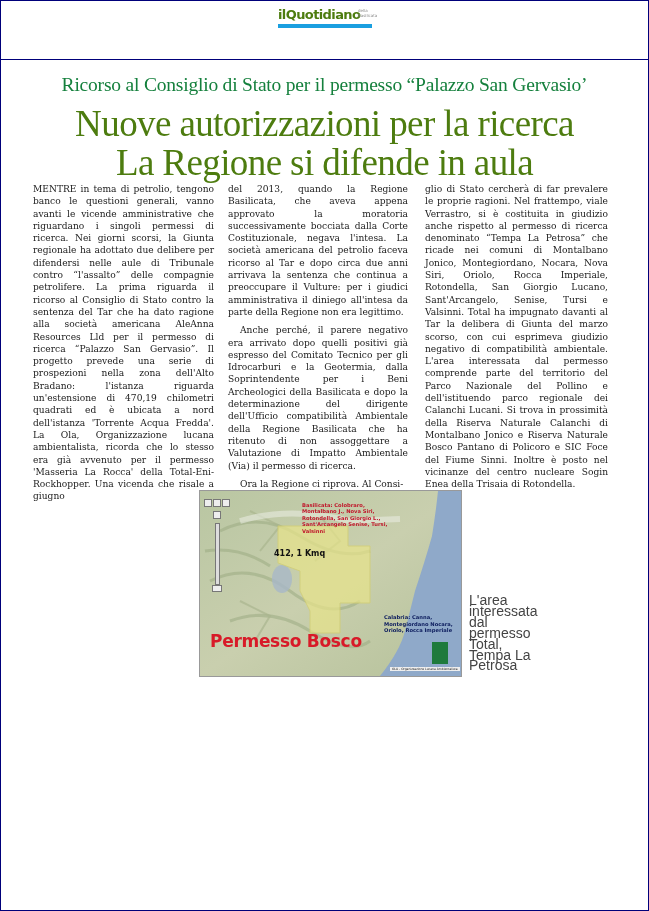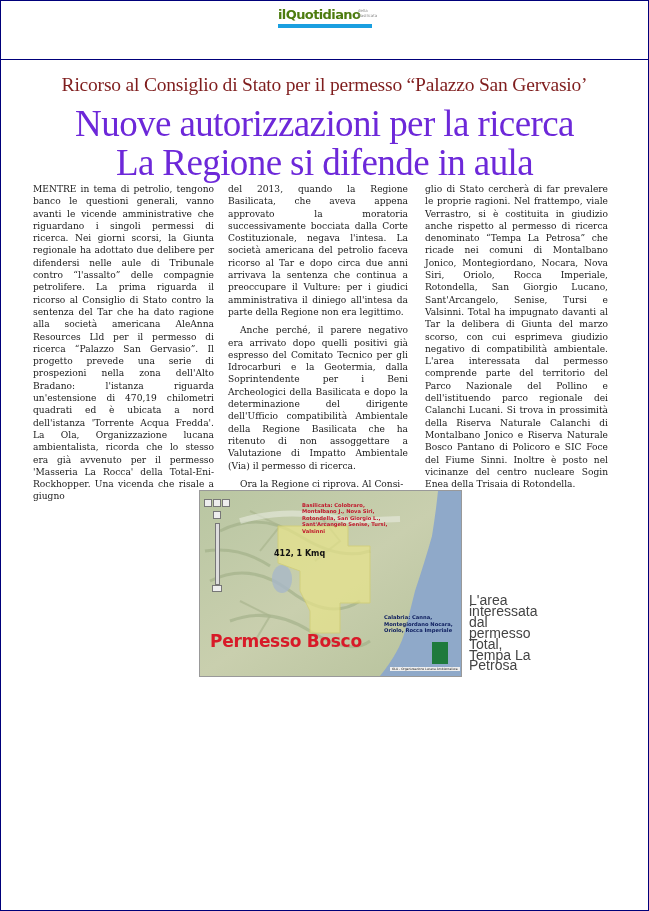--- a/index.html
+++ b/index.html
@@ -3,22 +3,22 @@
 <meta charset="utf-8">
 <style>
   html, body { margin: 0; padding: 0; background: #ffffff; }
   body { width: 649px; height: 911px; position: relative; overflow: hidden; font-family: "DejaVu Serif", serif; }
   .frame { position: absolute; left: 0; top: 0; width: 647px; height: 909px; border: 1px solid #00007a; }
   .header-sep { position: absolute; left: 0; top: 59px; width: 649px; height: 1px; background: #00007a; }
   .logo { position: absolute; left: 278px; top: 7px; width: 94px; height: 20px; }
   .logo-text { position: absolute; left: 0; top: 0; font-family: "DejaVu Sans", sans-serif; font-weight: bold; font-size: 13px; letter-spacing: -0.6px; color: #4d7c0f; white-space: nowrap; }
   .logo-small { position: absolute; left: 80px; top: 1px; font-size: 4px; color: #888; font-family: "DejaVu Sans", sans-serif; }
   .logo-bar { position: absolute; left: 0; top: 17px; width: 94px; height: 4px; background: #1a9fe0; }
-  .kicker { position: absolute; left: 0; top: 74px; width: 649px; text-align: center; font-family: "Liberation Serif", serif; font-size: 19.5px; color: #7f1d1d; letter-spacing: -0.2px; }
-  .headline { position: absolute; left: 0; width: 649px; text-align: center; font-family: "Liberation Serif", serif; font-size: 37px; color: #6d28d9; letter-spacing: -0.6px; line-height: 40px; }
+  .kicker { position: absolute; left: 0; top: 74px; width: 649px; text-align: center; font-family: "Liberation Serif", serif; font-size: 19.5px; color: #15803d; letter-spacing: -0.2px; }
+  .headline { position: absolute; left: 0; width: 649px; text-align: center; font-family: "Liberation Serif", serif; font-size: 37px; color: #4d7c0f; letter-spacing: -0.6px; line-height: 40px; }
   .h1 { top: 104px; }
   .h2 { top: 143px; }
   .col { position: absolute; top: 183px; font-family: "DejaVu Serif", serif; font-size: 9.1px; line-height: 12.3px; color: #1a1a1a; text-align: justify; hyphens: manual; }
   .col p { margin: 0; text-indent: 12px; }
   .col p.first { text-indent: 0; }
   .col p + p { margin-top: 6px; }
   .c1 { left: 33px; width: 181px; }
   .c2 { left: 228px; width: 180px; }
   .c3 { left: 425px; width: 183px; }
   .map { position: absolute; left: 199px; top: 490px; width: 261px; height: 185px; overflow: hidden; border: 1px solid #999; }

